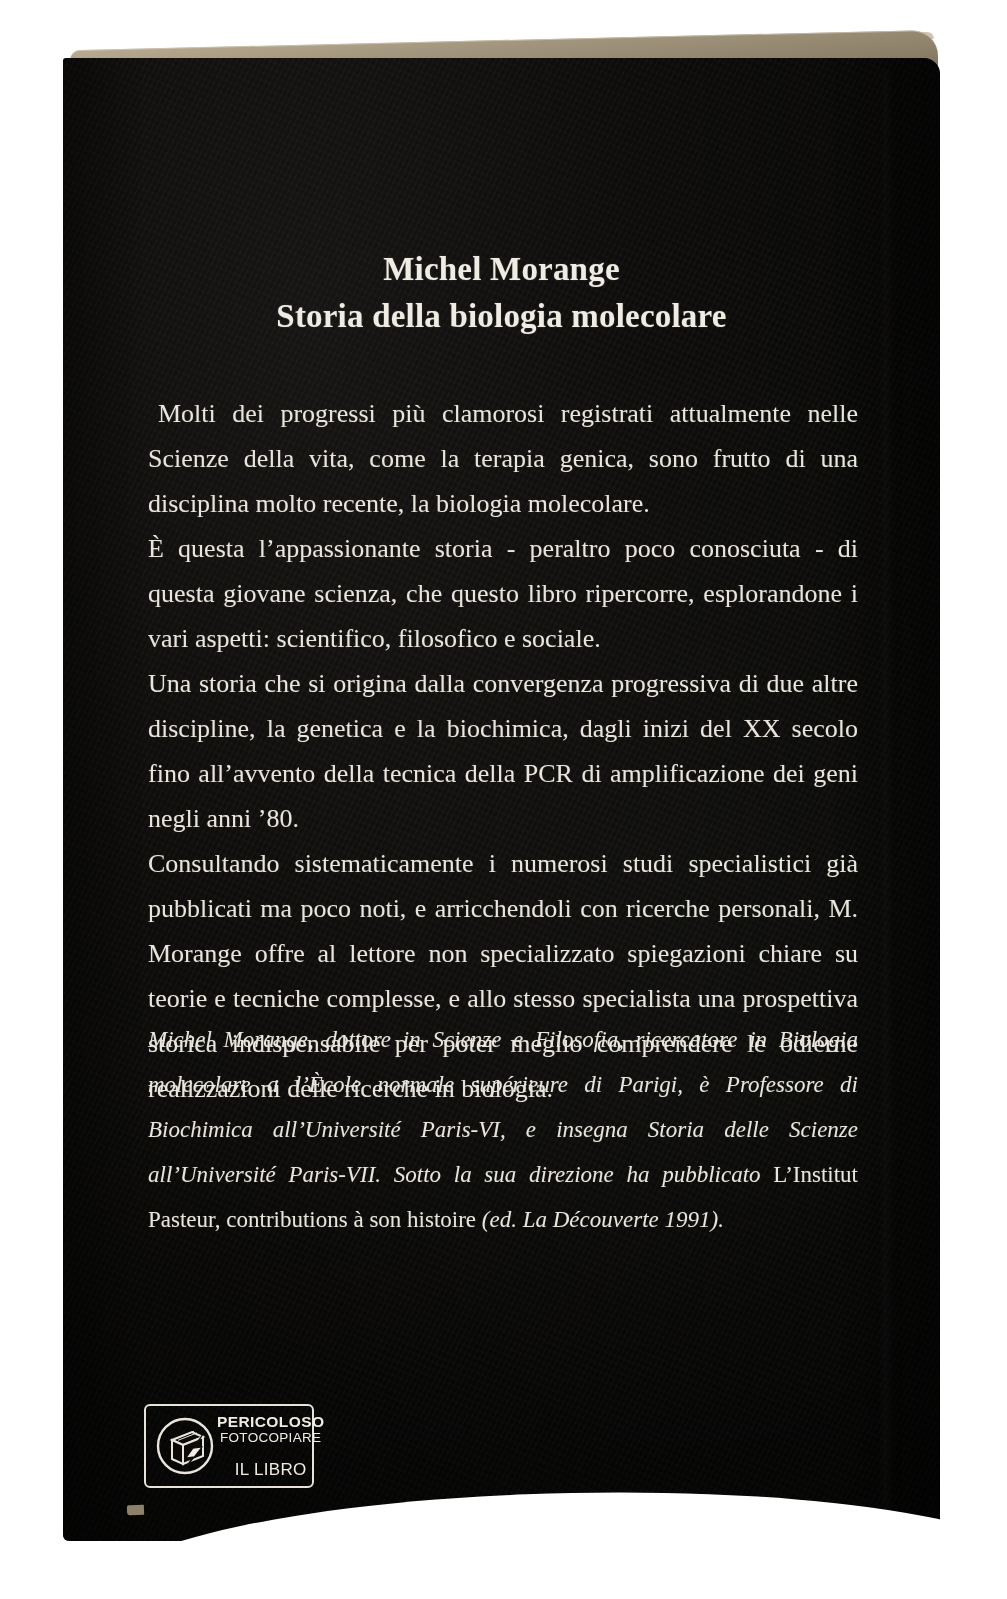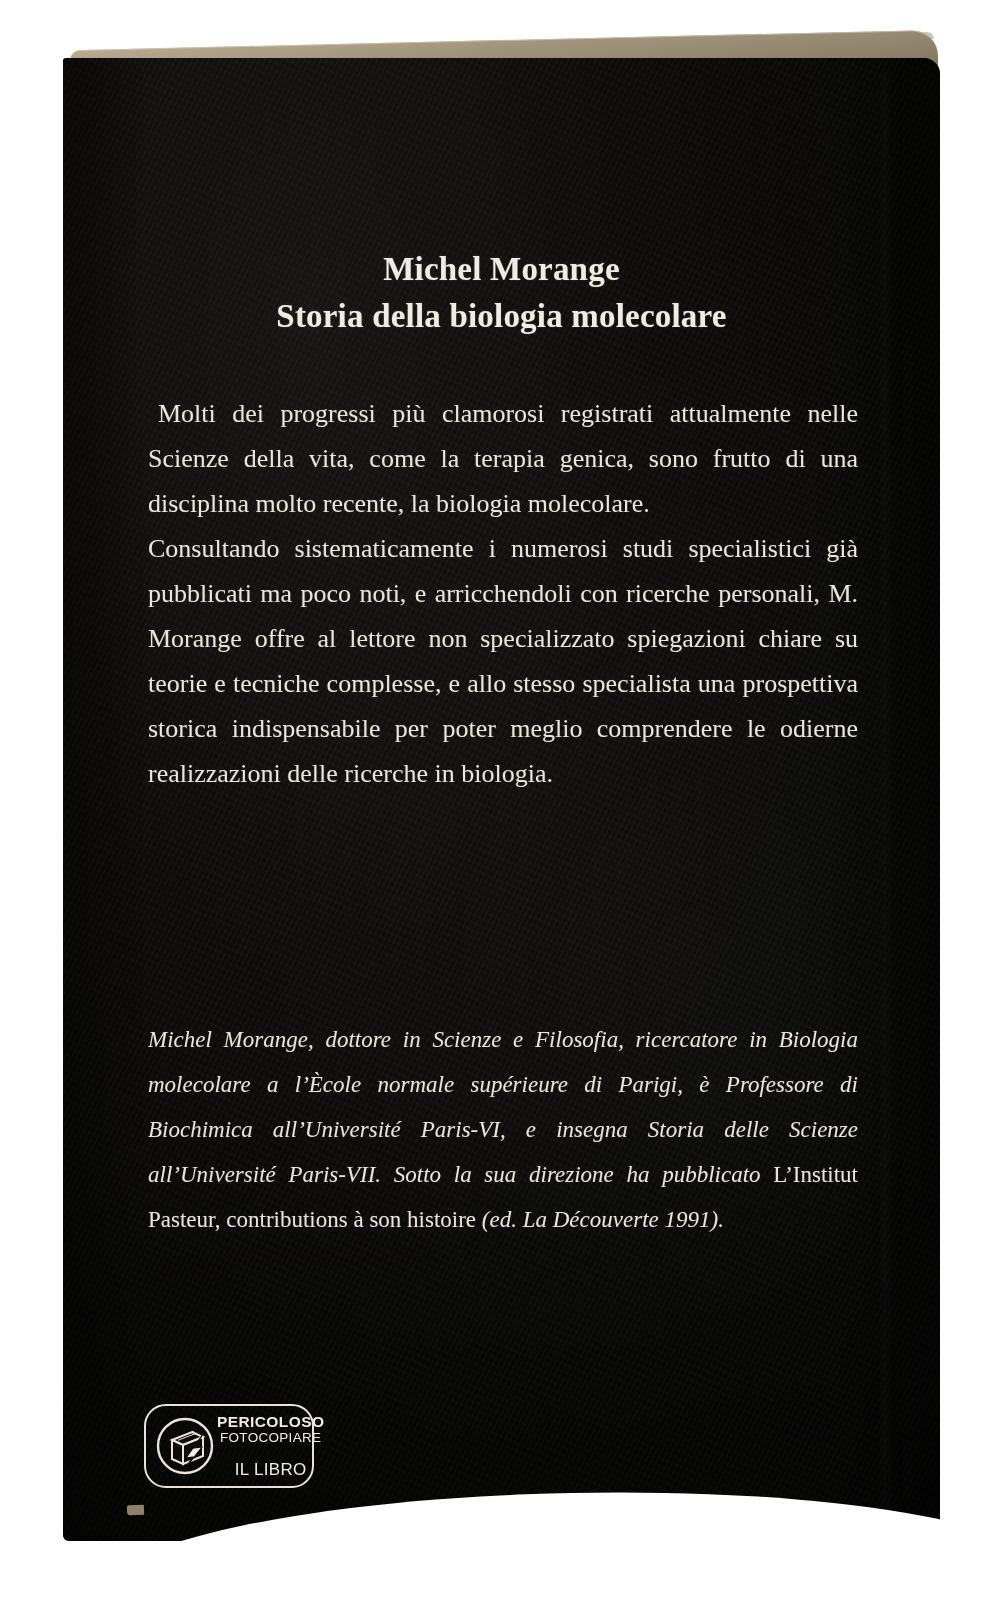--- a/index.html
+++ b/index.html
@@ -169,21 +169,21 @@
   .bio .roman { font-style: normal; }
 
   
   #copy-badge {
     position: absolute;
     left: 81px;
     top: 1346px;
     width: 170px;
     height: 84px;
     border: 2.5px solid #e7e3da;
-    border-radius: 22px;
+    border-radius: 6px;
     display: flex;
     align-items: center;
     box-sizing: border-box;
     padding-left: 7px;
   }
   #badge-mark {
     width: 64px; height: 64px;
     flex: 0 0 64px;
     position: relative;
   }
@@ -214,20 +214,22 @@
 
     <div id="cover-content">
 
       <div class="titles">
         <div class="title-author">Michel Morange</div>
         <div class="title-main">Storia della biologia molecolare</div>
       </div>
 
       <div class="blurb">
         <p class="first-indent">Molti dei progressi più clamorosi registrati attualmente nelle Scienze della vita, come la terapia genica, sono frutto di una disciplina molto recente, la biologia molecolare.</p>
+        <p>È questa l’appassionante storia - peraltro poco conosciuta - di questa giovane scienza, che questo libro ripercorre, esplorandone i vari aspetti: scientifico, filosofico e sociale.</p>
+        <p>Una storia che si origina dalla convergenza progressiva di due altre discipline, la genetica e la biochimica, dagli inizi del XX secolo fino all’avvento della tecnica della PCR di amplificazione dei geni negli anni ’80.</p>
         <p>Consultando sistematicamente i numerosi studi specialistici già pubblicati ma poco noti, e arricchendoli con ricerche personali, M. Morange offre al lettore non specializzato spiegazioni chiare su teorie e tecniche complesse, e allo stesso specialista una prospettiva storica indispensabile per poter meglio comprendere le odierne realizzazioni delle ricerche in biologia.</p>
       </div>
 
       <div class="bio"><span>Michel Morange, dottore in Scienze e Filosofia, ricercatore in Biologia molecolare a l’Ècole normale supérieure di Parigi, è Professore di Biochimica all’Université Paris-VI, e insegna Storia delle Scienze all’Université Paris-VII. Sotto la sua direzione ha pubblicato </span><span class="roman">L’Institut Pasteur, contributions à son histoire </span><span>(ed. La Découverte 1991).</span></div>
 
       <div id="copy-badge">
         <div id="badge-mark">
           <svg width="64" height="64" viewBox="0 0 64 64" aria-hidden="true">
             <circle cx="32" cy="32" r="27" fill="none" stroke="#e9e5dc" stroke-width="2.4"></circle>
 

